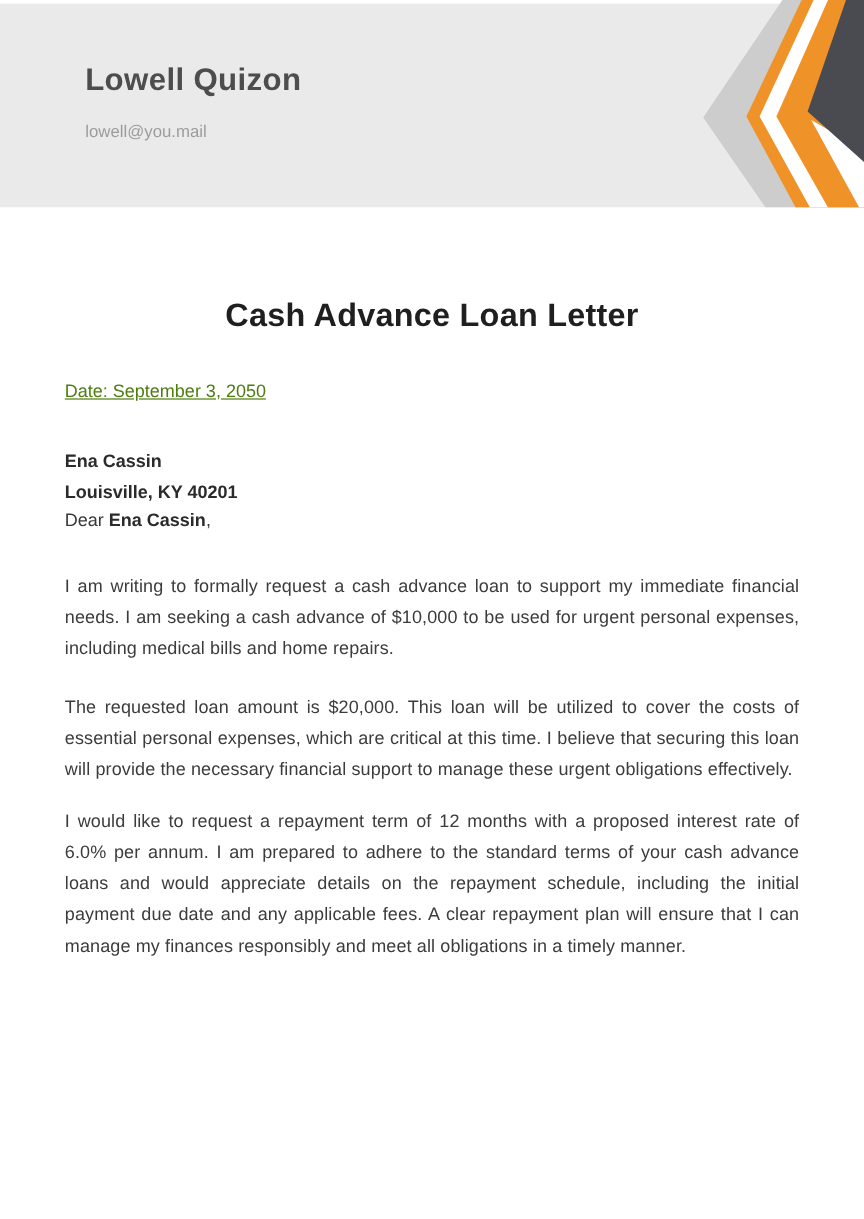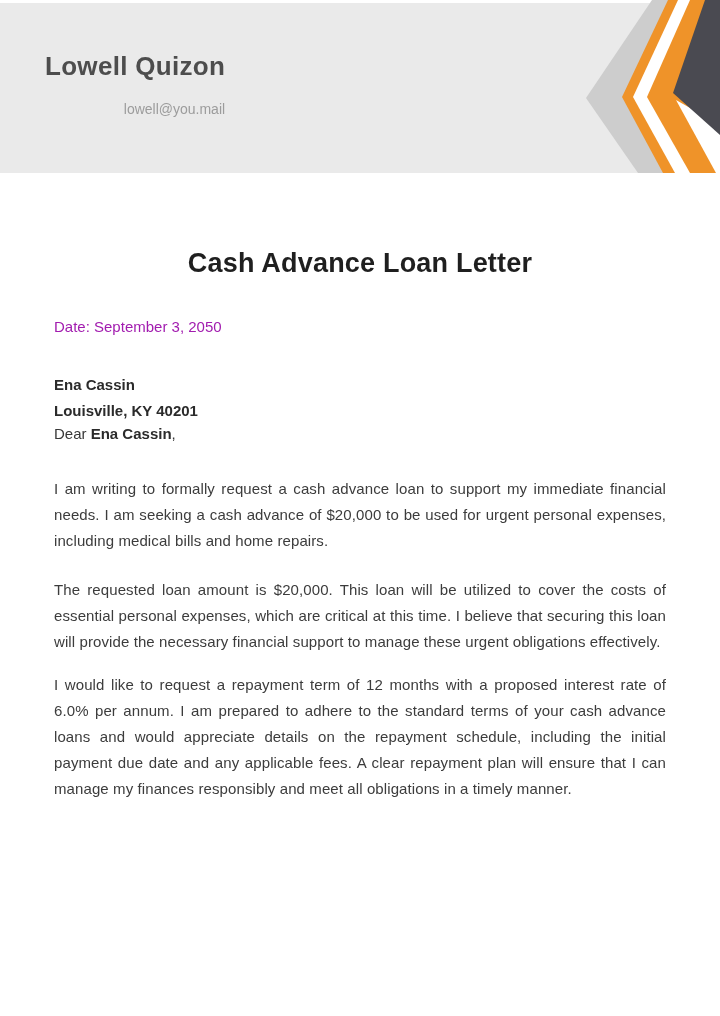--- a/index.html
+++ b/index.html
@@ -10,57 +10,57 @@
     background: #ffffff;
     overflow: hidden;
     font-family: "Liberation Sans", "DejaVu Sans", sans-serif;
   }
 
   
   .header { position: relative; width: 720px; height: 173px; }
   .header svg { display: block; }
   .header-text {
     position: absolute;
-    left: 45px;
+    left: 71px;
     top: 50px;
   }
   .header-name {
     font-size: 26px;
     font-weight: 700;
     color: #4d4d4d;
     letter-spacing: 0.3px;
     line-height: 32px;
   }
   .header-email {
     margin-top: 18px;
     font-size: 14px;
     color: #9c9c9c;
     line-height: 18px;
-    text-align: right;
   }
 
   
   .content {
     padding: 0 54px;
     color: #3c3c3c;
   }
   .title {
     margin: 74px 0 0 0;
     text-align: center;
     font-size: 27px;
     line-height: 33px;
     font-weight: 700;
     color: #1f1f1f;
     letter-spacing: 0.2px;
   }
   .date-line {
     margin-top: 37px;
     font-size: 15px;
     line-height: 20px;
-    color: #a21caf;
+    color: #4d7c0f;
+    text-decoration: underline;
   }
   .recipient {
     margin-top: 35px;
     font-size: 15px;
     line-height: 26px;
     font-weight: 700;
     color: #2b2b2b;
   }
   .salutation {
     font-size: 15px;
@@ -106,20 +106,20 @@
 
     <div class="date-line">Date: September 3, 2050</div>
 
     <div class="recipient">
       <div>Ena Cassin</div>
       <div>Louisville, KY 40201</div>
     </div>
 
     <div class="salutation"><span>Dear </span><span class="bold">Ena Cassin</span><span>,</span></div>
 
-    <p class="body-par first">I am writing to formally request a cash advance loan to support my immediate financial needs. I am seeking a cash advance of $20,000 to be used for urgent personal expenses, including medical bills and home repairs.</p>
+    <p class="body-par first">I am writing to formally request a cash advance loan to support my immediate financial needs. I am seeking a cash advance of $10,000 to be used for urgent personal expenses, including medical bills and home repairs.</p>
 
     <p class="body-par second">The requested loan amount is $20,000. This loan will be utilized to cover the costs of essential personal expenses, which are critical at this time. I believe that securing this loan will provide the necessary financial support to manage these urgent obligations effectively.</p>
 
     <p class="body-par third">I would like to request a repayment term of 12 months with a proposed interest rate of 6.0% per annum. I am prepared to adhere to the standard terms of your cash advance loans and would appreciate details on the repayment schedule, including the initial payment due date and any applicable fees. A clear repayment plan will ensure that I can manage my finances responsibly and meet all obligations in a timely manner.</p>
   </div>
 
 </div>
 
 </body></html>

